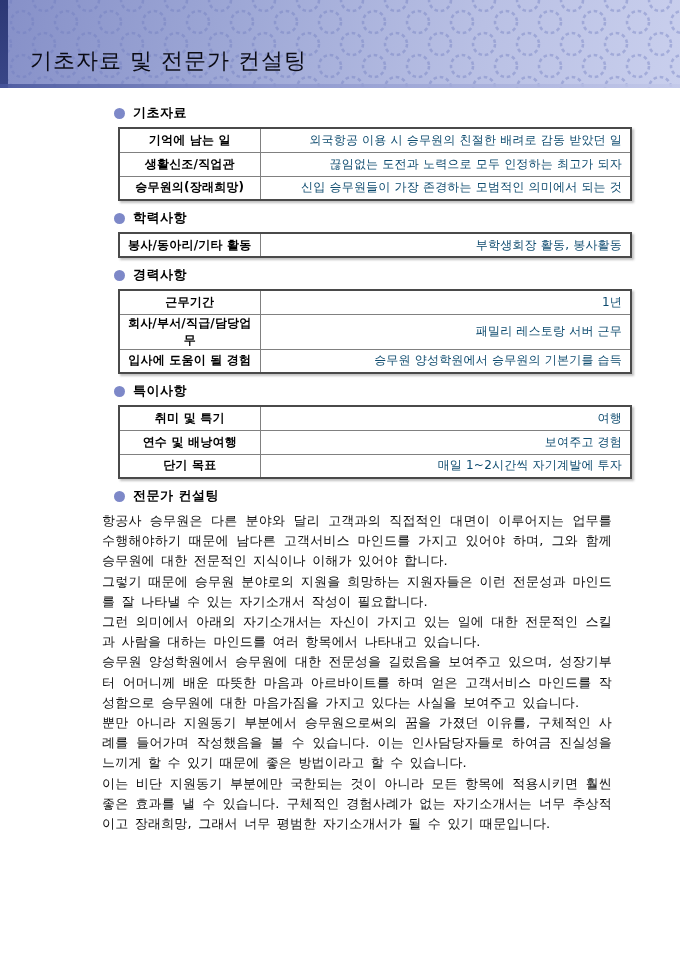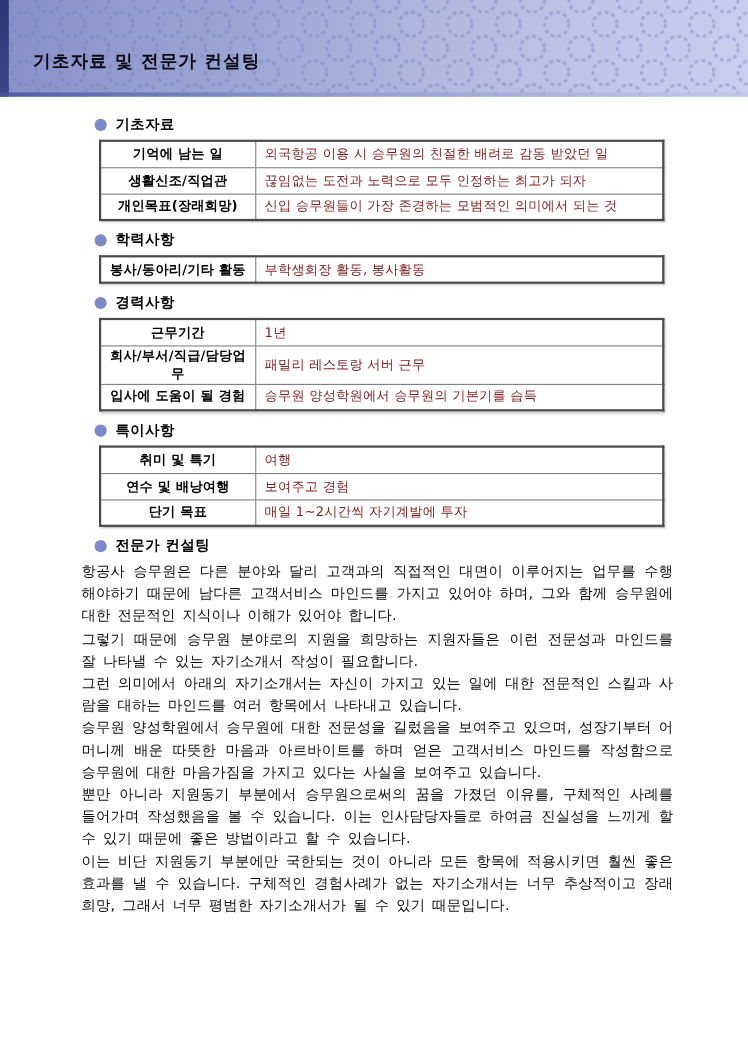--- a/index.html
+++ b/index.html
@@ -38,29 +38,29 @@
     position: absolute;
     left: 0; bottom: 0;
     width: 680px; height: 4px;
     background: linear-gradient(90deg, #46549b 0%, #8a94cc 40%, #c2c8e9 100%);
     opacity: 0.85;
   }
   .page-title {
     position: absolute;
     left: 30px;
     top: 46px;
-    font-size: 16px;
-    font-weight: bold;
+    font-size: 22px;
+    font-weight: normal;
     letter-spacing: 1px;
     color: #0b0b14;
   }
 
   
   .main {
-    padding: 16px 68px 0 74px;
+    padding: 16px 68px 0 102px;
   }
   .section { margin-bottom: 8px; }
   .sec-title {
     display: flex;
     align-items: center;
     gap: 8px;
     margin-left: 12px;
     margin-bottom: 5px;
     height: 18px;
   }
@@ -96,23 +96,23 @@
   }
   table.info th {
     width: 141px;
     font-weight: bold;
     text-align: center;
     color: #000;
     padding: 0 2px;
     margin-left: 35px;
   }
   table.info td {
-    text-align: left;
+    text-align: right;
     padding: 0 8px;
-    color: #7f1d1d;
+    color: #0c4a6e;
   }
 
   
   .consulting-body { margin-top: 6px; }
   .consulting-body p {
     font-size: 13px;
     line-height: 20.2px;
     text-align: justify;
     word-break: break-all;
     word-spacing: 2px;
@@ -154,21 +154,21 @@
         <tbody>
             <tr>
           <th>기억에 남는 일</th>
           <td>외국항공 이용 시 승무원의 친절한 배려로 감동 받았던 일</td>
         </tr>
         <tr>
           <th>생활신조/직업관</th>
           <td>끊임없는 도전과 노력으로 모두 인정하는 최고가 되자</td>
         </tr>
         <tr>
-          <th>개인목표(장래희망)</th>
+          <th>승무원의(장래희망)</th>
           <td>신입 승무원들이 가장 존경하는 모범적인 의미에서 되는 것</td>
         </tr>
       </tbody>
         </table>
     </div>
 
     <div class="section">
       <div class="sec-title">
         <span class="bullet"></span>
         <span class="sec-label">학력사항</span>

